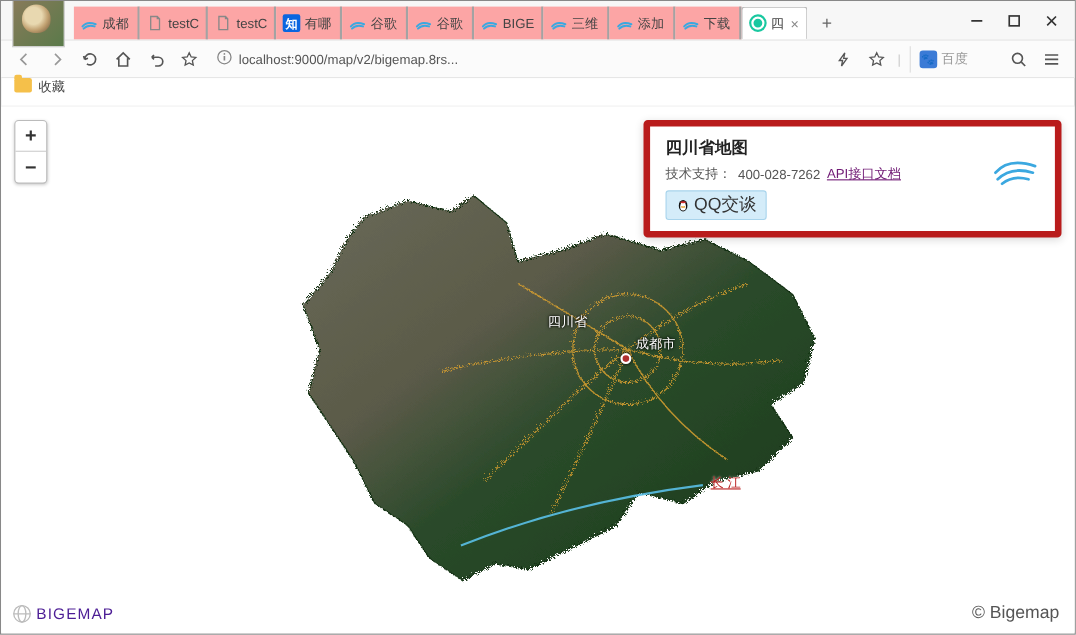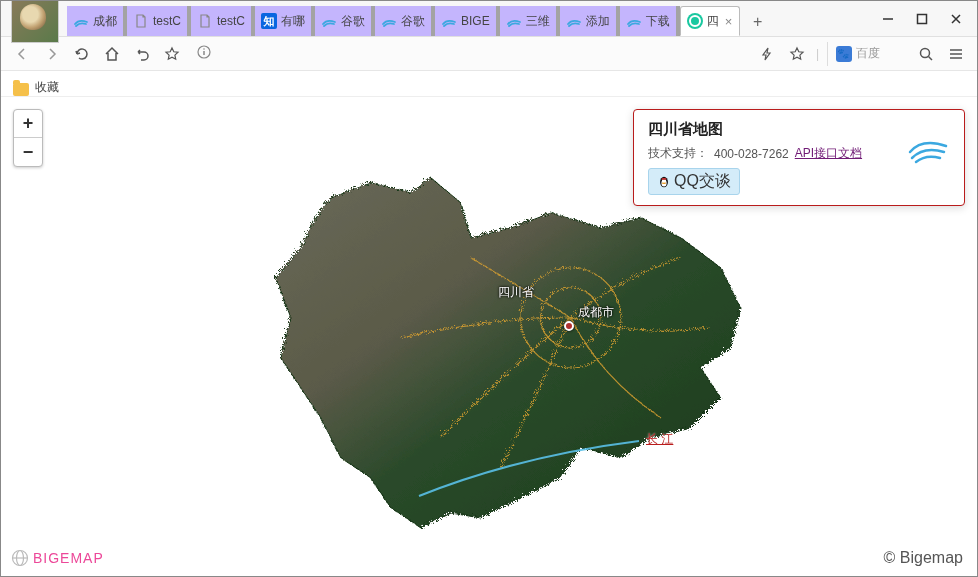--- a/index.html
+++ b/index.html
@@ -3,66 +3,66 @@
   <meta charset="utf-8">
   <style>
     * { margin: 0; padding: 0; box-sizing: border-box; }
     body { font-family: "Microsoft YaHei", Arial, sans-serif; font-size: 12px; background: #fff; width: 978px; height: 577px; overflow: hidden; border: 1px solid #888; }
     
     
     .titlebar { height: 36px; background: #f7f7f7; display: flex; align-items: center; border-bottom: 1px solid #e0e0e0; }
     .avatar { width: 48px; height: 48px; margin: 4px 8px 4px 10px; background: linear-gradient(135deg,#8a7a5a,#5a7a4a); border: 1px solid #ccc; position: relative; overflow: hidden; }
     .avatar::after { content: ""; position: absolute; top: 8px; left: 8px; width: 26px; height: 26px; background: radial-gradient(ellipse at 40% 40%, #e8d8b0 35%, #c0a070 60%, #7a6040 90%); border-radius: 50% 50% 45% 45%; }
     .tabs { display: flex; align-items: flex-end; height: 100%; flex: 1; overflow: hidden; }
-    .tab { height: 30px; min-width: 60px; max-width: 72px; padding: 0 6px; display: flex; align-items: center; gap: 4px; border-right: 4px solid #a3a3a3; background: #c4b5fd; cursor: pointer; white-space: nowrap; overflow: hidden; font-size: 12px; color: #444; }
+    .tab { height: 30px; min-width: 60px; max-width: 72px; padding: 0 6px; display: flex; align-items: center; gap: 4px; border-right: 2px solid #a3a3a3; background: #fca5a5; cursor: pointer; white-space: nowrap; overflow: hidden; font-size: 12px; color: #444; }
     .tab.active { background: #fff; border: 1px solid #bbb; border-bottom: 1px solid #fff; border-radius: 3px 3px 0 0; }
     .tab-icon { width: 16px; height: 16px; flex-shrink: 0; }
     .tab-close { margin-left: 2px; color: #888; font-size: 13px; cursor: pointer; }
     .newtab { width: 28px; height: 28px; display: flex; align-items: center; justify-content: center; color: #666; font-size: 16px; cursor: pointer; margin-left: 4px; }
     .wincontrols { display: flex; gap: 0; margin-right: 4px; }
     .wincontrols div { width: 34px; height: 28px; display: flex; align-items: center; justify-content: center; color: #333; cursor: pointer; }
     .wincontrols svg { width: 12px; height: 12px; }
     
     
     .addrbar { height: 34px; background: #fbfbfb; border-bottom: 1px solid #e6e6e6; display: flex; align-items: center; padding: 0 10px; gap: 8px; }
     .navbtn { width: 22px; height: 22px; display: flex; align-items: center; justify-content: center; color: #999; cursor: pointer; }
     .navbtn.enabled { color: #555; }
     .navbtn svg { width: 16px; height: 16px; }
     .urlbox { flex: 1; height: 26px; display: flex; align-items: center; padding: 0 6px; gap: 6px; color: #555; }
     .searchbox { width: 80px; height: 24px; border-left: 1px solid #ddd; padding-left: 8px; display: flex; align-items: center; gap: 4px; color: #999; }
     .pawicon { width: 16px; height: 16px; background: #3b7bd6; border-radius: 3px; display: flex; align-items: center; justify-content: center; color: #fff; font-size: 10px; }
     
     
-    .bookmarks { height: 26px; border-bottom: 1px solid #eee; display: flex; align-items: flex-end; padding: 0 12px; gap: 6px; color: #444; font-size: 12px; }
+    .bookmarks { height: 26px; border-bottom: 1px solid #eee; display: flex; align-items: flex-start; padding: 0 12px; gap: 6px; color: #444; font-size: 12px; }
     .folder-icon { width: 16px; height: 13px; background: #f5c04a; border-radius: 2px; position: relative; }
     .folder-icon::before { content: ""; position: absolute; top: -3px; left: 0; width: 7px; height: 4px; background: #f5c04a; border-radius: 2px 2px 0 0; }
     
     
     .viewport { position: relative; height: calc(100% - 36px - 34px - 26px - 1px); background: #fff; }
     .zoomctrl { position: absolute; top: 12px; left: 12px; border: 1px solid #bbb; border-radius: 4px; background: #fff; box-shadow: 0 1px 3px rgba(0,0,0,0.2); z-index: 10; }
     .zoomctrl div { width: 28px; height: 28px; display: flex; align-items: center; justify-content: center; font-size: 18px; font-weight: bold; color: #333; cursor: pointer; }
     .zoomctrl div:first-child { border-bottom: 1px solid #ccc; }
     
-    .panel { position: absolute; top: 12px; right: 12px; width: 332px; background: #fff; border: 1px solid #b91c1c; border-radius: 4px; box-shadow: 0 2px 8px rgba(0,0,0,0.15); padding: 10px 14px; z-index: 10; display: flex; gap: 10px; }
+    .panel { position: absolute; top: 12px; right: 12px; width: 380px; background: #fff; border: 6px solid #b91c1c; border-radius: 4px; box-shadow: 0 2px 8px rgba(0,0,0,0.15); padding: 10px 14px; z-index: 10; display: flex; gap: 10px; }
     .panel-text { flex: 1; }
     .panel-title { font-size: 15px; font-weight: bold; color: #222; margin-bottom: 6px; }
     .panel-sub { font-size: 12px; color: #555; display: flex; align-items: center; gap: 6px; flex-wrap: wrap; }
     .panel-sub a { color: #701a75; text-decoration: underline; }
     .qqbtn { background: #d4ecf9; border: 1px solid #a8d4ec; border-radius: 3px; padding: 2px 8px; display: inline-flex; align-items: center; gap: 3px; font-size: 16px; cursor: pointer; color: #333; }
     .penguin { width: 14px; height: 14px; }
     .panel-logo { width: 46px; height: 46px; }
     
     .maparea { position: absolute; inset: 0; display: flex; align-items: center; justify-content: center; }
     .sichuan { width: 540px; height: 380px; position: relative; margin-top: 20px; }
     .sichuan svg { width: 100%; height: 100%; }
     .maplabel { position: absolute; color: #fff; font-size: 12px; text-shadow: 0 0 2px #000, 0 0 3px #000; white-space: nowrap; margin-left: 29px; }
     .maplabel.river { color: #b91c1c; text-shadow: 0 0 2px #fff; text-decoration: underline; }
     .citymark { position: absolute; width: 10px; height: 10px; border: 2px solid #fff; border-radius: 50%; background: #b03030; box-shadow: 0 0 3px #000; }
     
-    .watermark { position: absolute; bottom: 8px; left: 10px; display: flex; align-items: center; gap: 4px; color: #ec4899; font-size: 14px; letter-spacing: 1px; }
+    .watermark { position: absolute; bottom: 8px; left: 10px; display: flex; align-items: center; gap: 4px; color: #4c1d95; font-size: 14px; letter-spacing: 1px; }
     .watermark svg { width: 18px; height: 18px; }
     .copyright { position: absolute; bottom: 6px; right: 10px; color: #555; font-size: 16px; background: rgba(255,255,255,0.7); padding: 2px 4px; }
     
     .swirl { fill: none; stroke: #3ba8e0; stroke-width: 2.5; stroke-linecap: round; }
     .tabswirl { fill: none; stroke: #3ba8e0; stroke-width: 1.8; stroke-linecap: round; }
     .fileicon { fill: none; stroke: #888; stroke-width: 1.2; }
     .zhihu { background: #0a66e0; color: #fff; width: 16px; height: 16px; display: flex; align-items: center; justify-content: center; font-size: 11px; border-radius: 2px; font-weight: bold; }
     .cyan360 { background: #19c8a0; border-radius: 50%; width: 16px; height: 16px; display: flex; align-items: center; justify-content: center; }
     .cyan360::after { content: ""; width: 8px; height: 8px; border: 2px solid #fff; border-radius: 50%; }
   </style>
@@ -186,20 +186,21 @@
       <svg viewBox="0 0 16 16">
         <path d="M8 2l1.8 3.8 4.2.4-3.1 2.9.8 4.1L8 11.2l-3.7 2 .8-4.1L2 6.2l4.2-.4z" fill="none" stroke="currentColor" stroke-width="1.2"></path>
       </svg>
     </div>
   <div class="urlbox">
     <span><svg width="14" height="14" viewBox="0 0 14 14">
           <circle cx="7" cy="7" r="6" fill="none" stroke="#888" stroke-width="1.2"></circle>
           <circle cx="7" cy="4" r="0.8" fill="#888"></circle>
           <line x1="7" y1="6" x2="7" y2="10" stroke="#888" stroke-width="1.5"></line>
         </svg></span>
+    <span>localhost:9000/map/v2/bigemap.8rs...</span>
   </div>
   <div class="navbtn enabled">
       <svg viewBox="0 0 16 16">
         <path d="M9 2L4 9h3l-1 5 5-7H8z" fill="none" stroke="currentColor" stroke-width="1.2"></path>
       </svg>
     </div>
   <div class="navbtn enabled">
       <svg viewBox="0 0 16 16">
         <path d="M8 2l1.8 3.8 4.2.4-3.1 2.9.8 4.1L8 11.2l-3.7 2 .8-4.1L2 6.2l4.2-.4z" fill="none" stroke="currentColor" stroke-width="1.2"></path>
       </svg>

